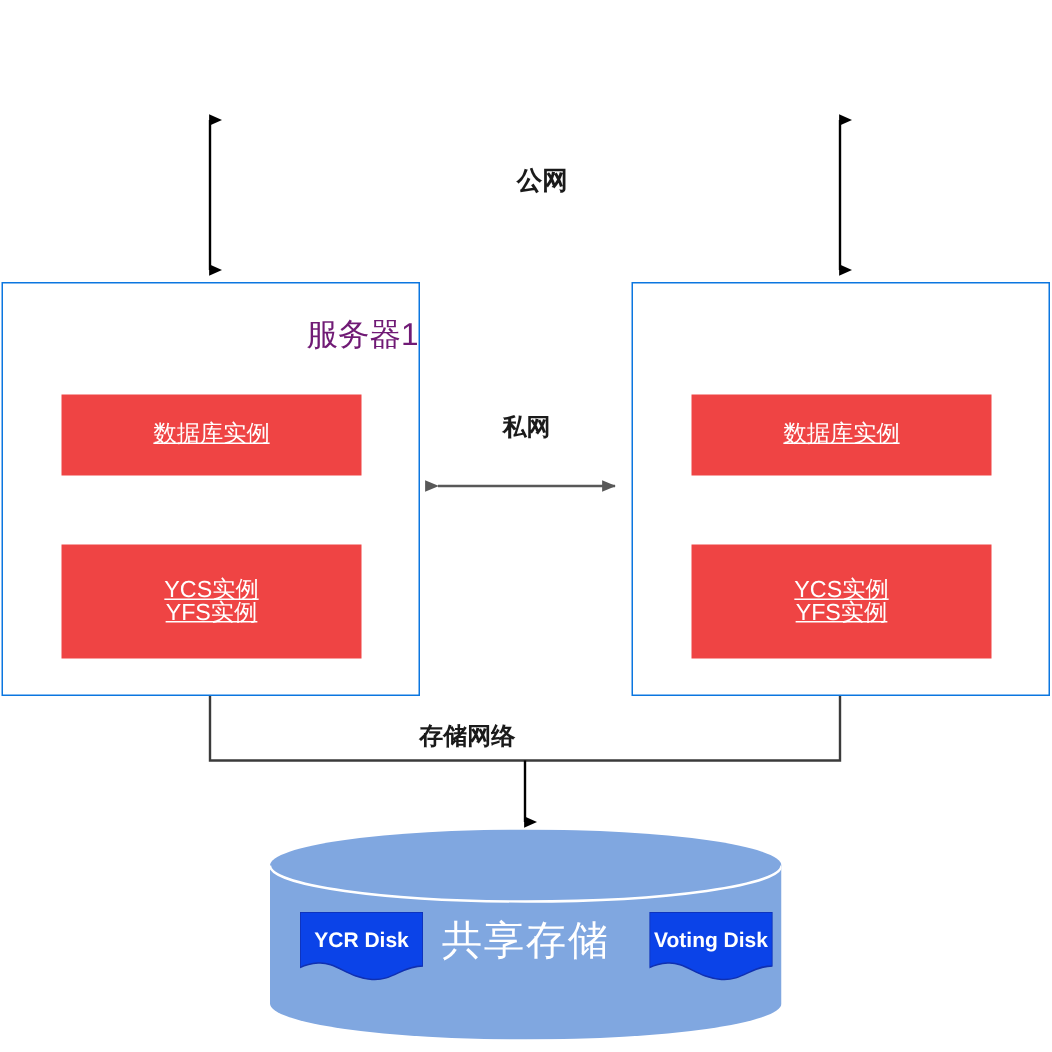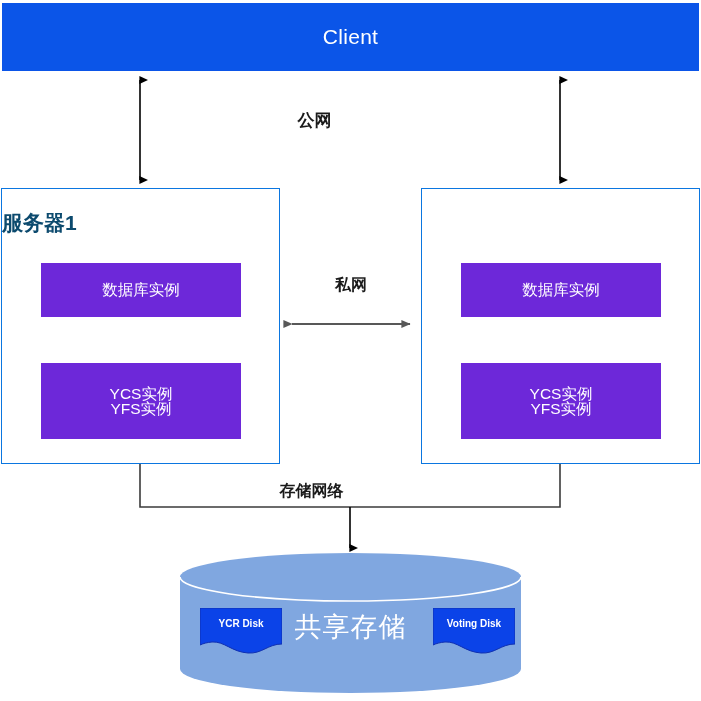--- a/index.html
+++ b/index.html
@@ -51,20 +51,21 @@
     font-weight: bold;
     color: #1a1a1a;
     white-space: nowrap;
   }
   .net-public {
     left: 0;
     top: 109px;
     width: 629px;
     text-align: center;
     font-size: 17px;
+    padding-left: 47px;
   }
   .net-private {
     left: 281px;
     top: 275px;
     width: 140px;
     text-align: center;
     font-size: 16px;
   }
   .net-storage {
     left: 0;
@@ -85,37 +86,37 @@
     box-sizing: border-box;
   }
   .server-1 { left: 1px; }
   .server-2 { left: 421px; }
 
   .server-title {
     position: absolute;
     left: 0;
     top: 20px;
     width: 100%;
-    text-align: left;
+    text-align: right;
     font-size: 21px;
-    color: #0c4a6e;
-    font-weight: bold;
+    color: #701a75;
   }
 
   .instance-box {
     position: absolute;
     left: 39px;
     width: 200px;
-    background: #6d28d9;
+    background: #ef4444;
     color: #ffffff;
     display: flex;
     flex-direction: column;
     align-items: center;
     justify-content: center;
     box-sizing: border-box;
+    text-decoration: underline;
   }
   .instance-db {
     top: 74px;
     height: 54px;
   }
   .instance-ycs {
     top: 174px;
     height: 76px;
   }
   .instance-line {
@@ -153,21 +154,21 @@
   }
   .disk-ycr  { left: 20px;  top: 55px; }
   .disk-vote { left: 253px; top: 55px; }
   .disk-label {
     position: absolute;
     left: 0;
     top: 10px;
     width: 100%;
     text-align: center;
     color: #ffffff;
-    font-size: 10px;
+    font-size: 14px;
     font-weight: bold;
     white-space: nowrap;
   }
 </style>
 </head>
 <body>
 
 <div id="canvas">
 
   <svg id="svg-layer" viewBox="0 0 701 701" xmlns="http://www.w3.org/2000/svg">
@@ -196,23 +197,20 @@
     <g>
       <line x1="292" y1="324" x2="410" y2="324" stroke="#585858" stroke-width="1.8" marker-start="url(#arrGrayL)" marker-end="url(#arrGrayR)"></line>
     </g>
 
     <g>
       <path d="M140,464 L140,507 L560,507 L560,464" stroke="#3b3b3b" stroke-width="1.6" fill="none"></path>
       <line x1="350" y1="507" x2="350" y2="548" stroke="#000000" stroke-width="1.6" marker-end="url(#arrDown)"></line>
     </g>
   </svg>
 
-  <div class="client-bar">
-    <span class="client-label">Client</span>
-  </div>
 
   <div class="net-label net-public">公网</div>
   <div class="net-label net-private">私网</div>
   <div class="net-label net-storage">存储网络</div>
 
   <div class="server-box server-1">
     <div class="server-title">服务器1</div>
     <div class="instance-box instance-db">
       <span class="instance-line">数据库实例</span>
     </div>

